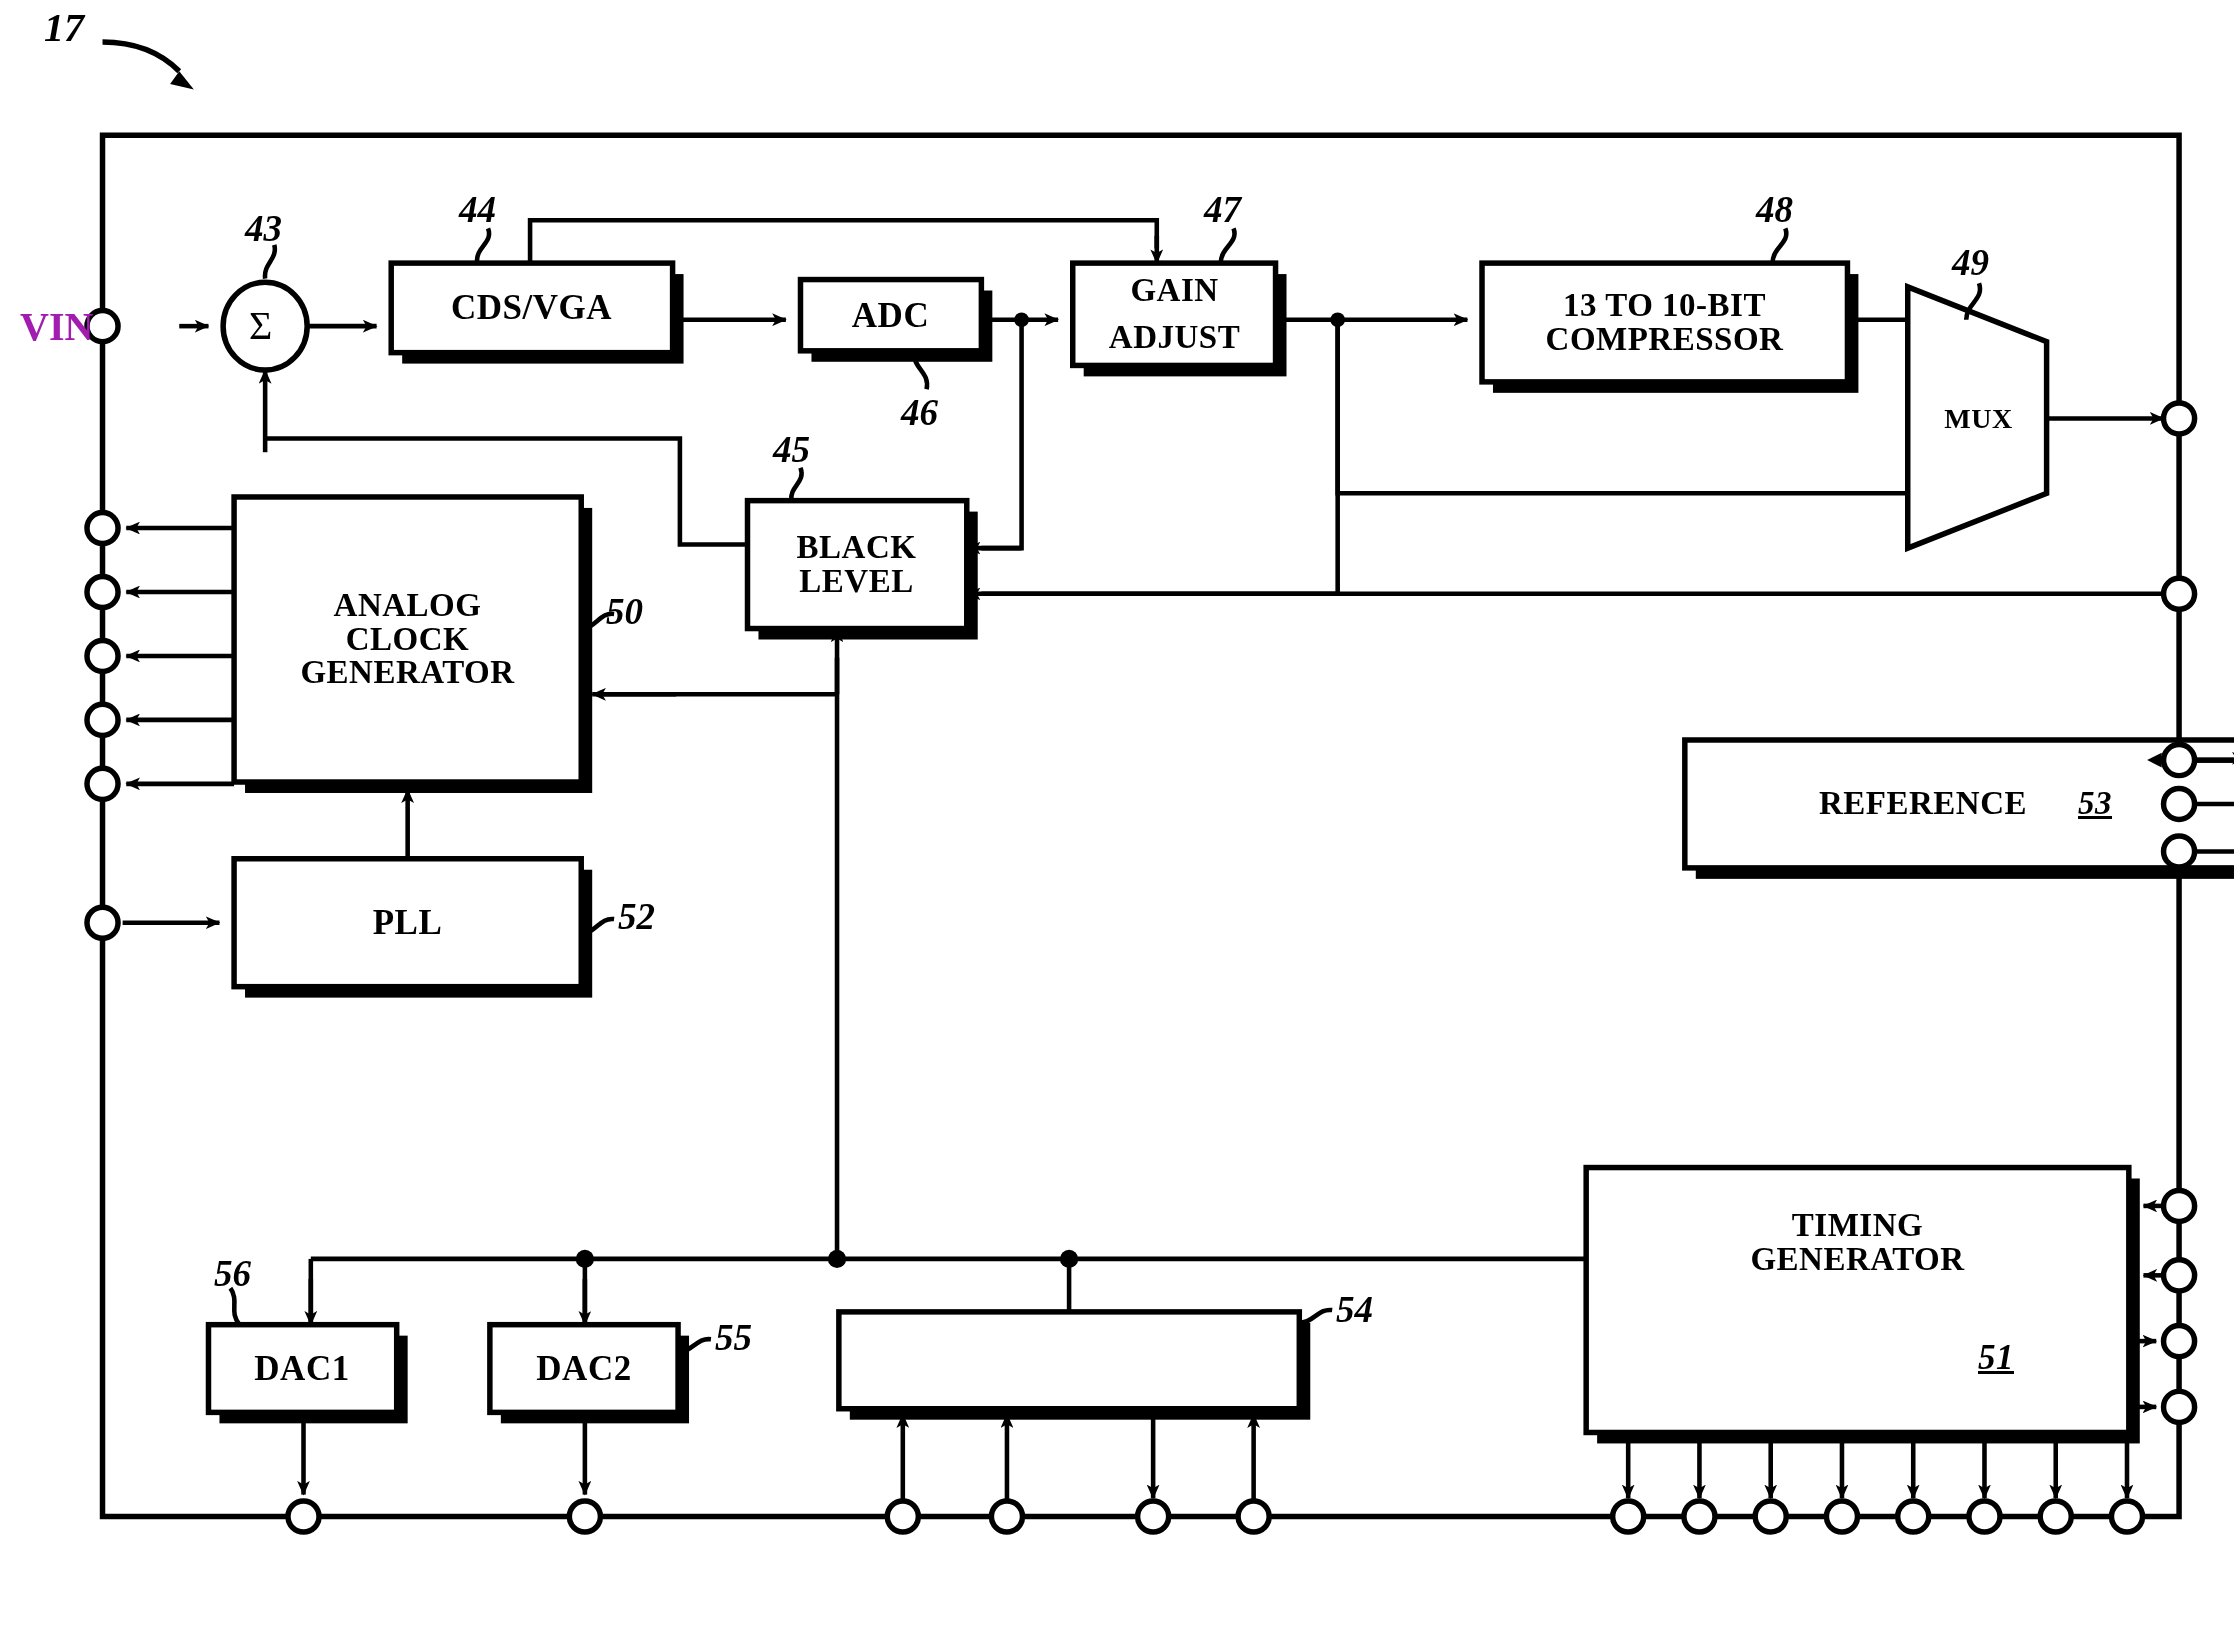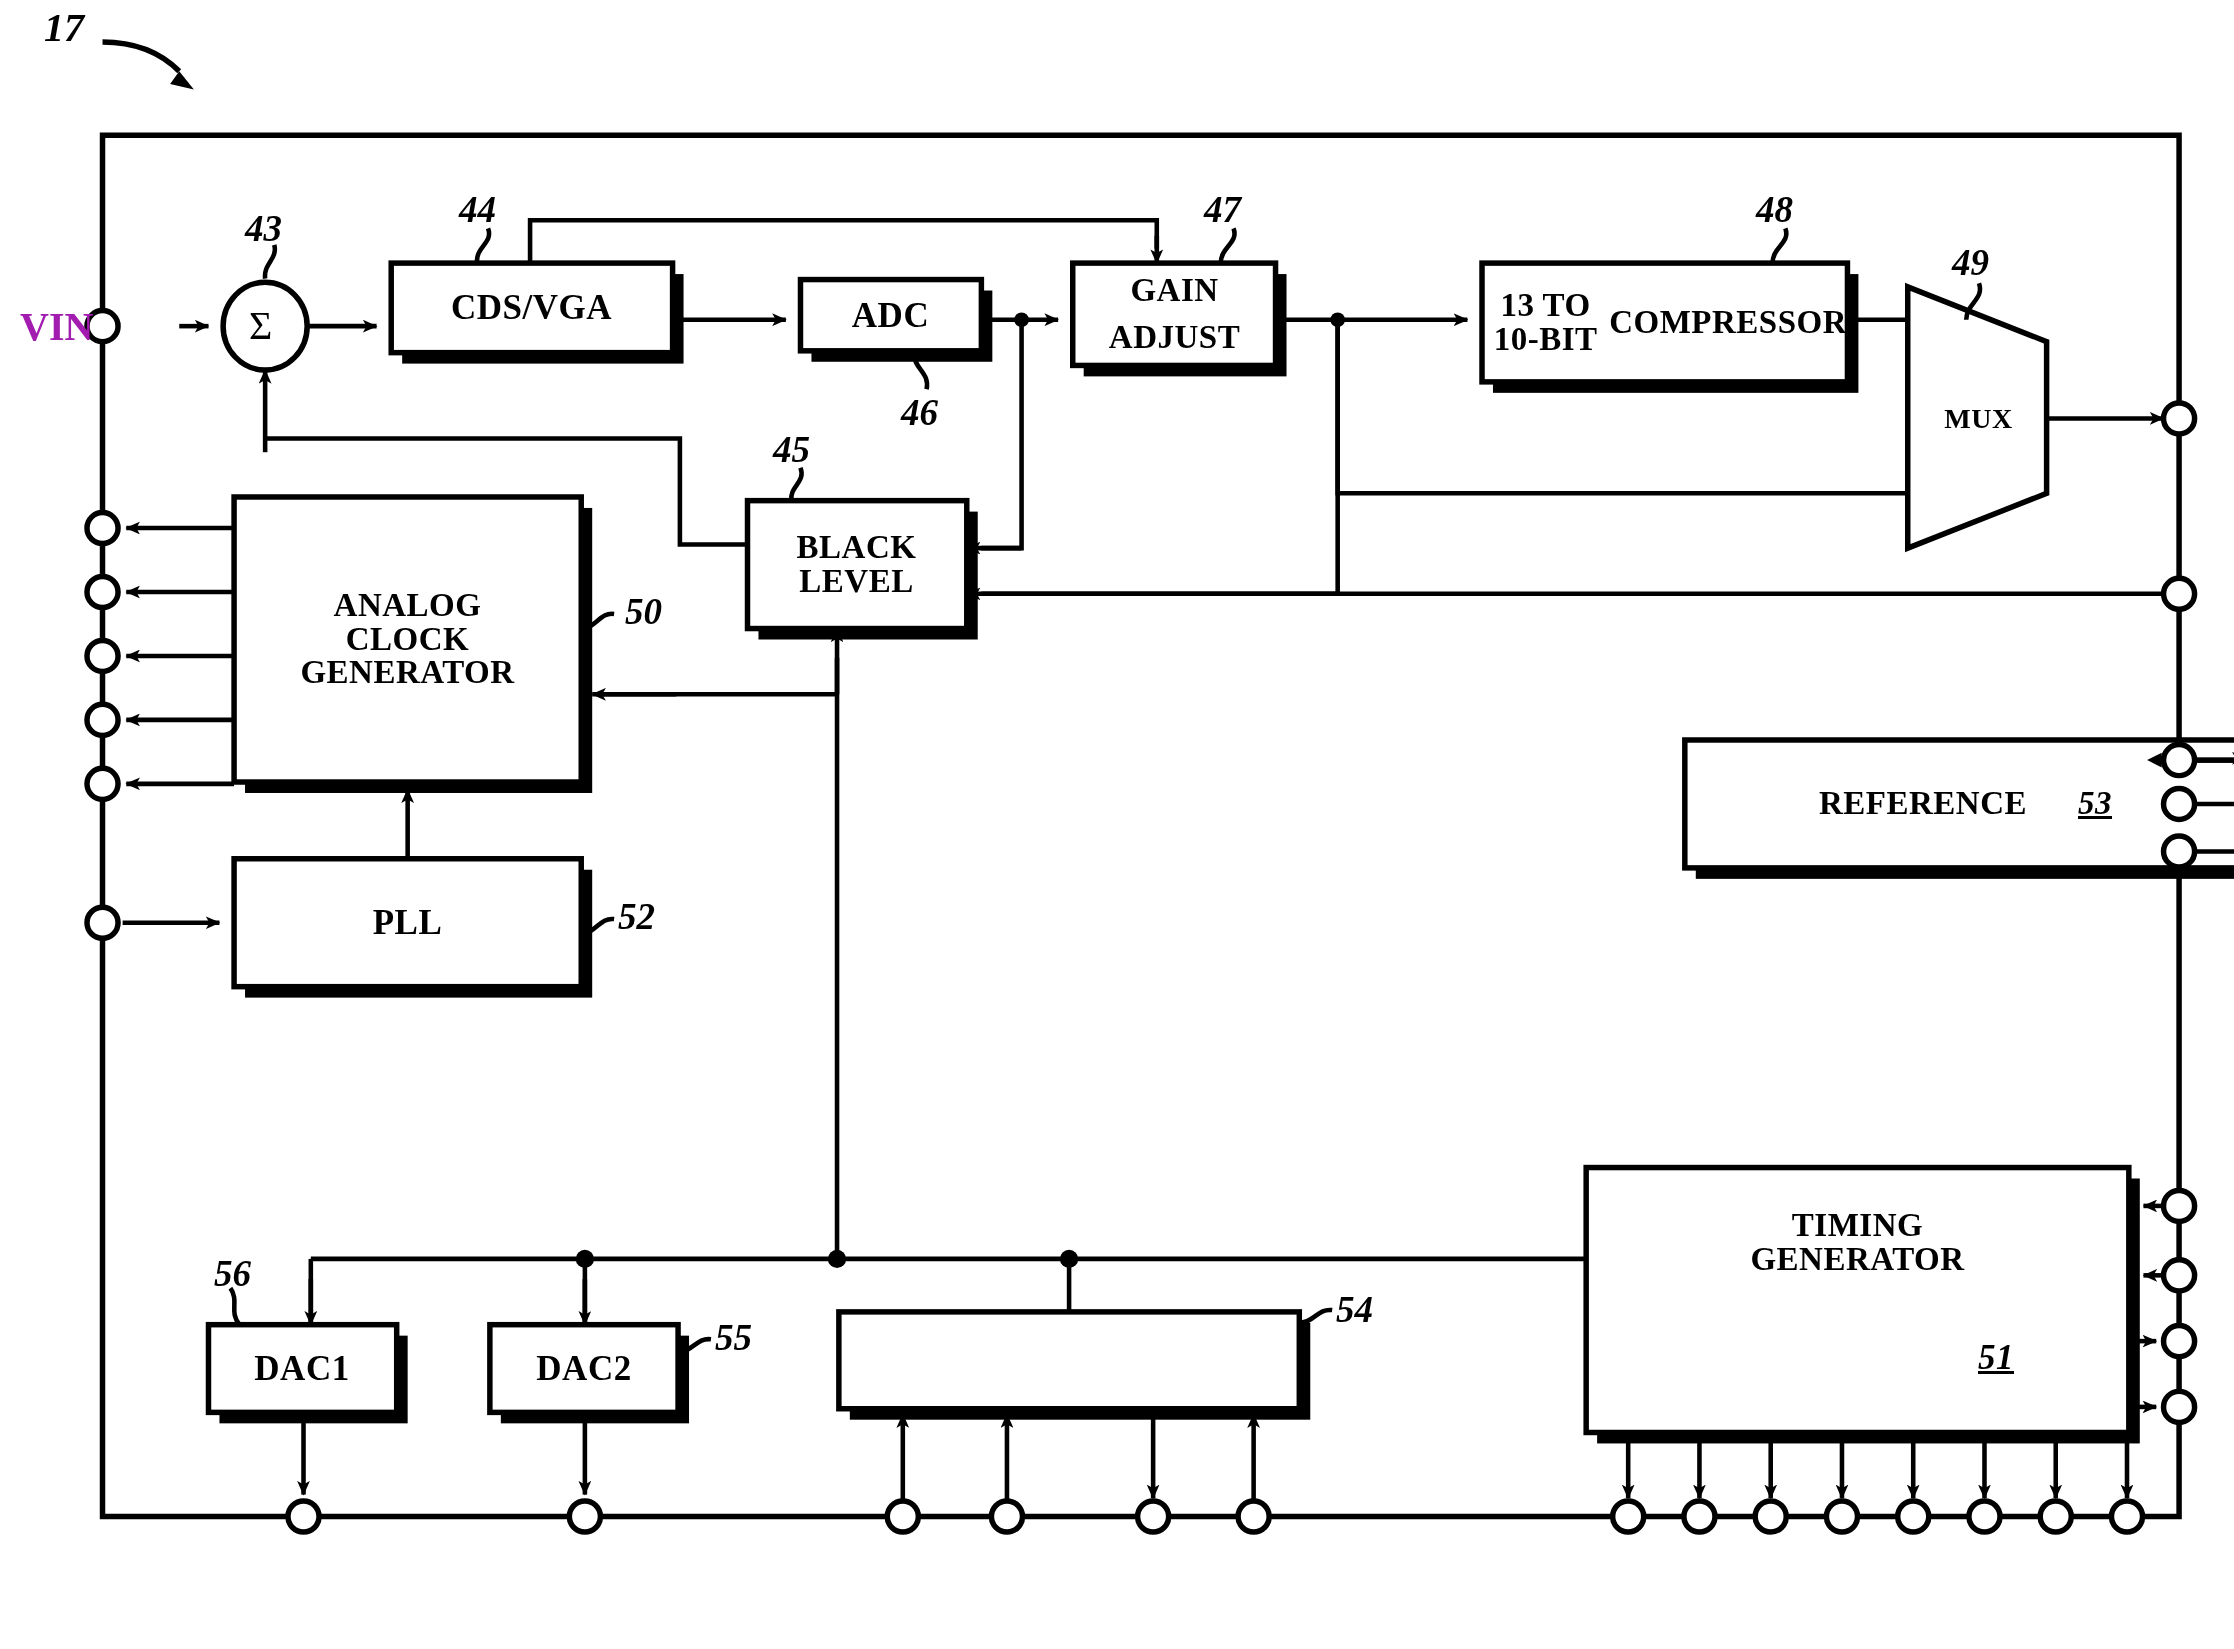--- a/index.html
+++ b/index.html
@@ -495,21 +495,21 @@
 
   <div class="blk-label" style="left:391px; top:263px; width:281px; height:90px; font-size:35px;">CDS/VGA</div>
 
   <div class="blk-label" style="left:800px; top:280px; width:181px; height:71px; font-size:35px;">ADC</div>
 
   <div class="blk-label" style="left:1073px; top:263px; width:203px; height:102px; font-size:33px; flex-direction:column;gap:13px;">
     <span>GAIN</span>
     <span>ADJUST</span>
   </div>
 
-  <div class="blk-label" style="left:1482px; top:263px; width:365px; height:119px; font-size:33px; flex-direction:row;">
+  <div class="blk-label" style="left:1482px; top:263px; width:365px; height:119px; font-size:33px; flex-direction:column;">
     <span>13 TO 10-BIT</span>
     <span>COMPRESSOR</span>
   </div>
 
   <div class="blk-label" style="left:1910px; top:395px; width:137px; height:48px; font-size:28px;">MUX</div>
 
   <div class="blk-label" style="left:747px; top:501px; width:219px; height:128px; font-size:33px; flex-direction:column;">
     <span>BLACK</span>
     <span>LEVEL</span>
   </div>
@@ -548,21 +548,21 @@
   <div class="ref-num" style="left:773px; top:428px;">45</div>
 
   <div class="ref-num" style="left:901px; top:391px;">46</div>
 
   <div class="ref-num" style="left:1204px; top:188px;">47</div>
 
   <div class="ref-num" style="left:1756px; top:188px;">48</div>
 
   <div class="ref-num" style="left:1952px; top:241px;">49</div>
 
-  <div class="ref-num" style="left:625px; top:590px;">50</div>
+  <div class="ref-num" style="left:606px; top:590px;">50</div>
 
   <div class="ref-num" style="left:618px; top:895px;">52</div>
 
   <div class="ref-num" style="left:1336px; top:1288px;">54</div>
 
   <div class="ref-num" style="left:715px; top:1316px;">55</div>
 
   <div class="ref-num" style="left:214px; top:1252px;">56</div>
 
 </div>

